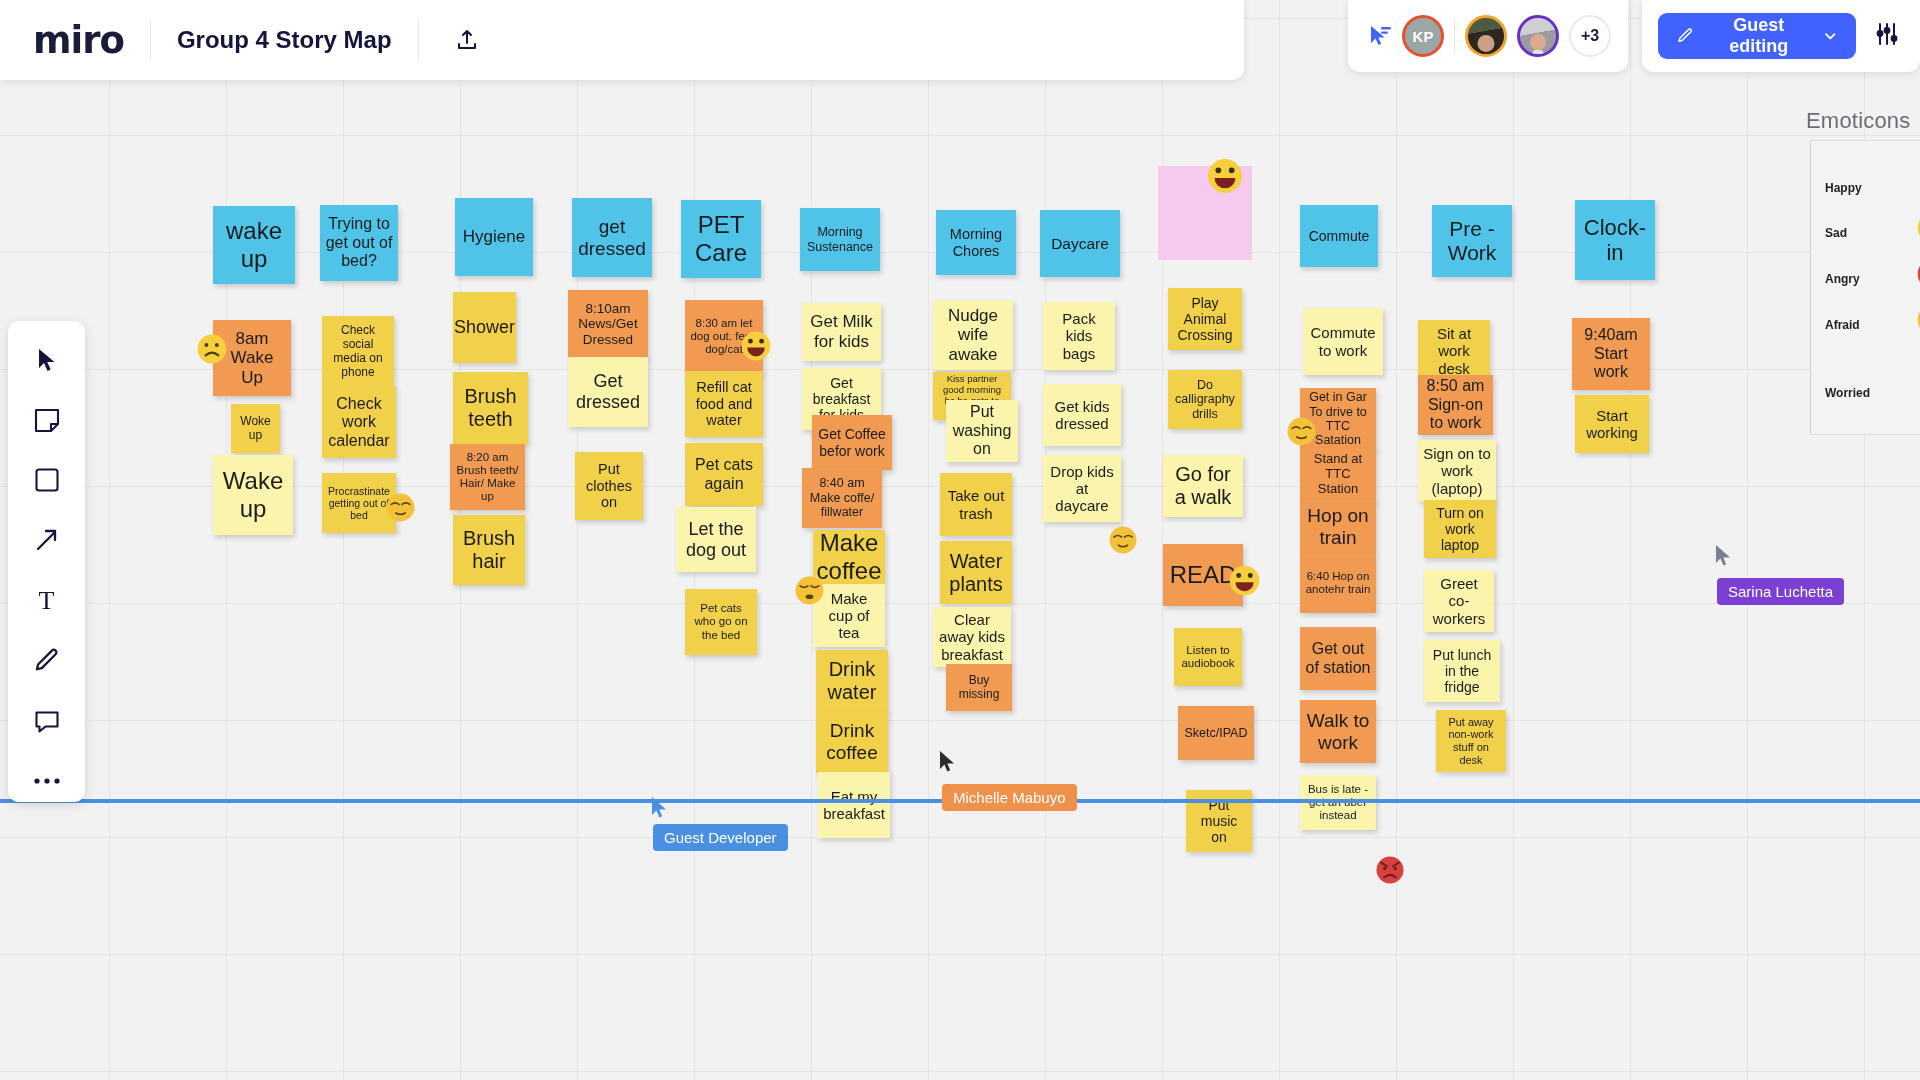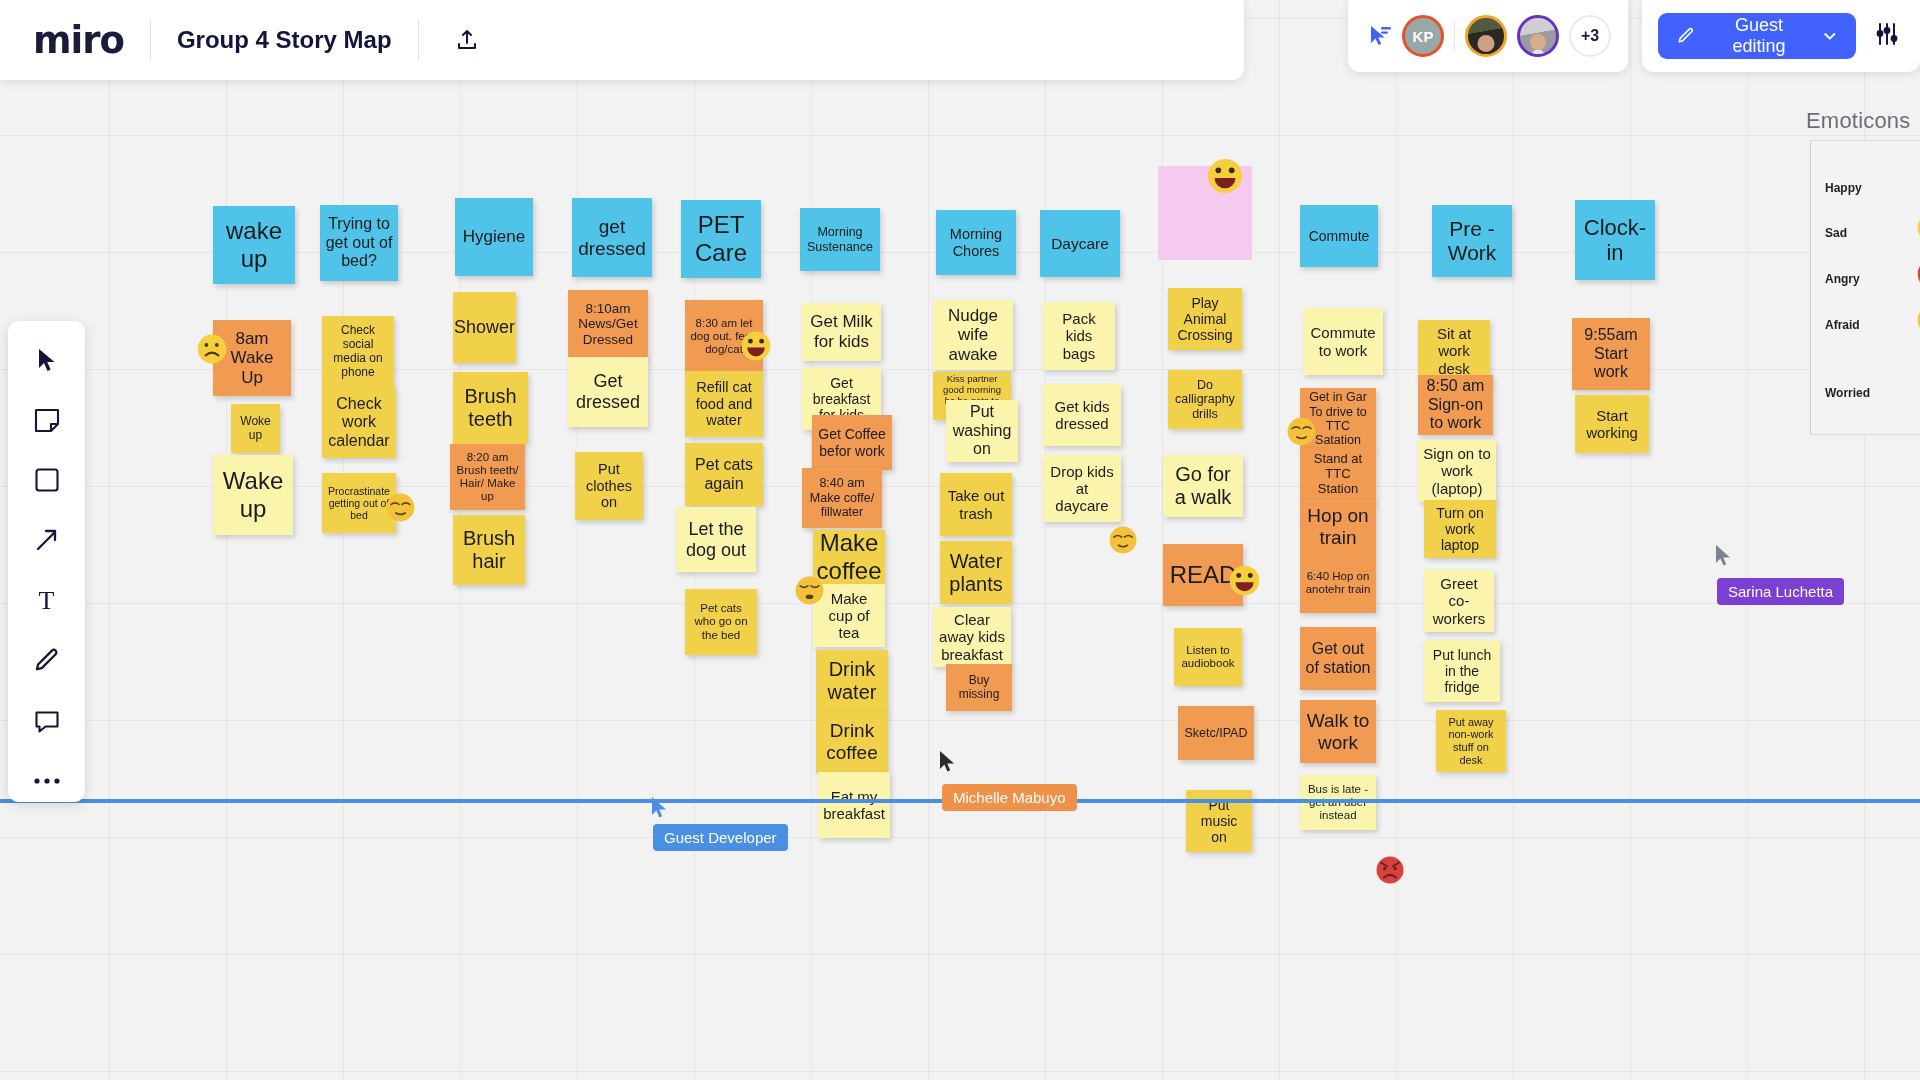--- a/index.html
+++ b/index.html
@@ -57,21 +57,21 @@
 
   
   #editpod{
     position:absolute; left:1642px; top:0; height:72px;
     background:#fff; border-radius:0 0 12px 12px; box-shadow:0 2px 8px rgba(0,0,0,.10);
     display:flex; align-items:center; padding:0 16px; gap:14px; z-index:40;
   }
   #guestbtn{
     display:flex; align-items:center; gap:12px; background:#4262ff; color:#fff;
     border:none; border-radius:9px; height:46px; padding:0 18px;
-    font-size:18px; font-weight:400; cursor:pointer; font-family:"Liberation Sans",sans-serif;
+    font-size:18px; font-weight:700; cursor:pointer; font-family:"Liberation Sans",sans-serif;
   }
   #settings-icon{ cursor:pointer; padding:4px; }
 
   
   #tools{
     position:absolute; left:8px; top:321px; width:77px; height:481px;
     background:#fff; border-radius:11px; box-shadow:0 3px 12px rgba(0,0,0,.13);
     display:flex; flex-direction:column; align-items:center; padding-top:18px; gap:19px; z-index:35;
   }
   .tool{ width:46px; height:46px; display:flex; align-items:center; justify-content:center;
@@ -375,21 +375,21 @@
 <div class="note blue" style="left:1432px;top:205px;width:80px;height:72px;font-size:21px">Pre - Work</div>
 <div class="note yellow" style="left:1418px;top:320px;width:72px;height:62px;font-size:15px">Sit at work desk</div>
 <div class="note orange" style="left:1418px;top:375px;width:75px;height:60px;font-size:16px">8:50 am Sign-on to work</div>
 <div class="note cream" style="left:1418px;top:440px;width:78px;height:62px;font-size:15px">Sign on to work (laptop)</div>
 <div class="note yellow" style="left:1424px;top:500px;width:72px;height:58px;font-size:14px">Turn on work laptop</div>
 <div class="note cream" style="left:1424px;top:570px;width:70px;height:62px;font-size:15px">Greet co-workers</div>
 <div class="note cream" style="left:1424px;top:640px;width:76px;height:62px;font-size:14px">Put lunch in the fridge</div>
 <div class="note yellow" style="left:1436px;top:710px;width:70px;height:62px;font-size:11px">Put away non-work stuff on desk</div>
 
 <div class="note blue" style="left:1575px;top:200px;width:80px;height:80px;font-size:22px">Clock-in</div>
-<div class="note orange" style="left:1572px;top:318px;width:78px;height:72px;font-size:16px">9:55am Start work</div>
+<div class="note orange" style="left:1572px;top:318px;width:78px;height:72px;font-size:16px">9:40am Start work</div>
 <div class="note yellow" style="left:1575px;top:395px;width:74px;height:58px;font-size:15px">Start working</div>
 
 <svg class="ptr" style="left:650px;top:796px;width:22px;height:24px" viewBox="0 0 22 24">
   <path d="M2 1 L2 19 L6.4 14.6 L9.4 21.5 L12.2 20.2 L9.3 13.6 L16 13.6 Z" fill="#4a90e2"></path>
 </svg>
 <div class="cursorlabel" style="left:653px;top:824px;background:#4a90e2">Guest Developer</div>
 
 <svg class="ptr" style="left:938px;top:750px;width:22px;height:24px" viewBox="0 0 22 24">
   <path d="M2 1 L2 19 L6.4 14.6 L9.4 21.5 L12.2 20.2 L9.3 13.6 L16 13.6 Z" fill="#2b2b2b"></path>
 </svg>

